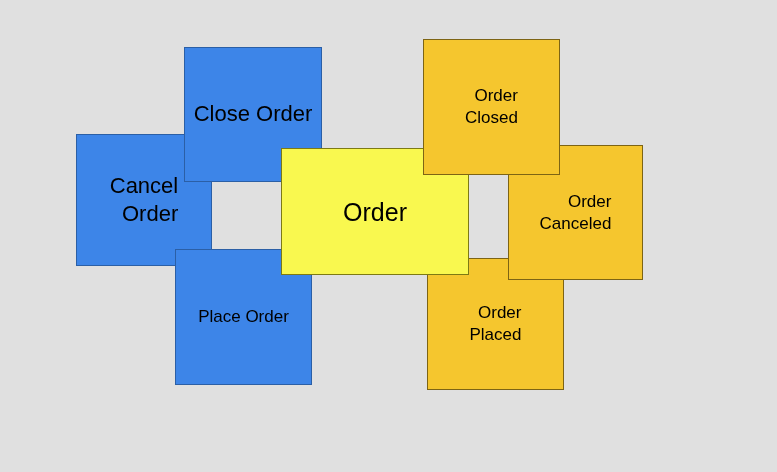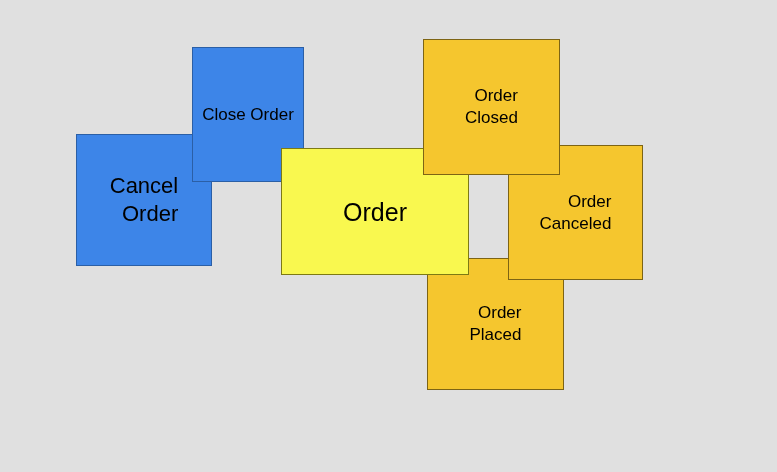--- a/index.html
+++ b/index.html
@@ -47,21 +47,22 @@
     border: 1px solid #7d7a14;
     font-size: 25px;
   }
 </style>
 </head>
 <body style="background: rgb(224, 224, 224);">
 
 <div id="canvas" style="width: 777px; height: 472px; background: rgb(224, 224, 224);">
     <div class="node node-blue" style="left: 76px; top: 134px; width: 136px; height: 132px; z-index: 1; font-size: 22px;">Cancel
 Order</div>
-    <div class="node node-blue" style="left: 192px; top: 47px; width: 112px; height: 135px; z-index: 2; font-size: 17px;">Close Order</div>
+    <div class="node node-blue" style="left: 184px; top: 47px; width: 138px; height: 135px; z-index: 2; font-size: 22px;">Close Order</div>
+    <div class="node node-blue" style="left: 175px; top: 249px; width: 137px; height: 136px; z-index: 2; font-size: 17px;">Place Order</div>
     <div class="node node-yellow" style="left: 281px; top: 148px; width: 188px; height: 127px; z-index: 3; font-size: 25px;">Order</div>
     <div class="node node-orange" style="left: 423px; top: 39px; width: 137px; height: 136px; z-index: 5; font-size: 17px;">Order
 Closed</div>
     <div class="node node-orange" style="left: 508px; top: 145px; width: 135px; height: 135px; z-index: 4; font-size: 17px;">Order
 Canceled</div>
     <div class="node node-orange" style="left: 427px; top: 258px; width: 137px; height: 132px; z-index: 2; font-size: 17px;">Order
 Placed</div>
   </div>
 
 </body></html>

